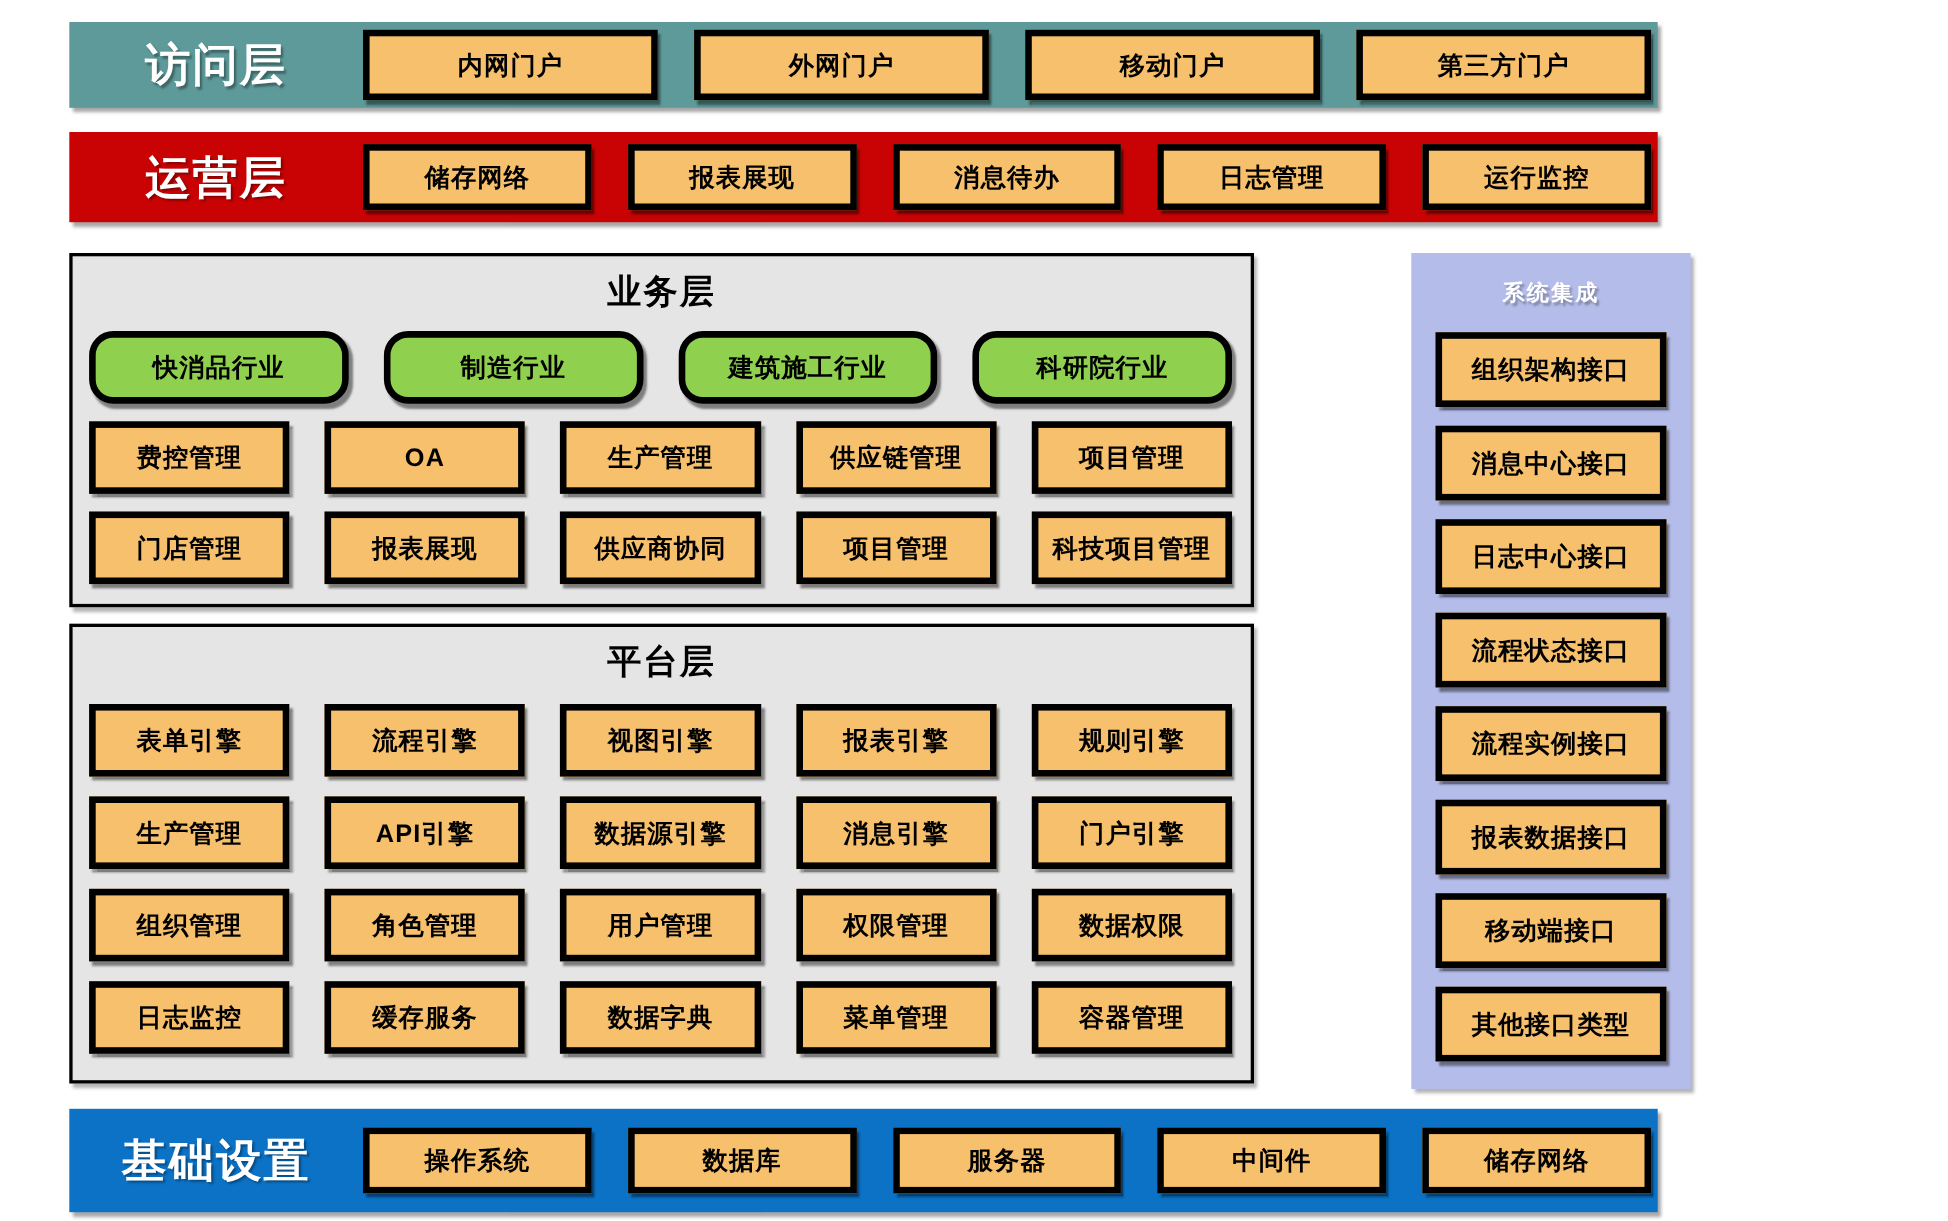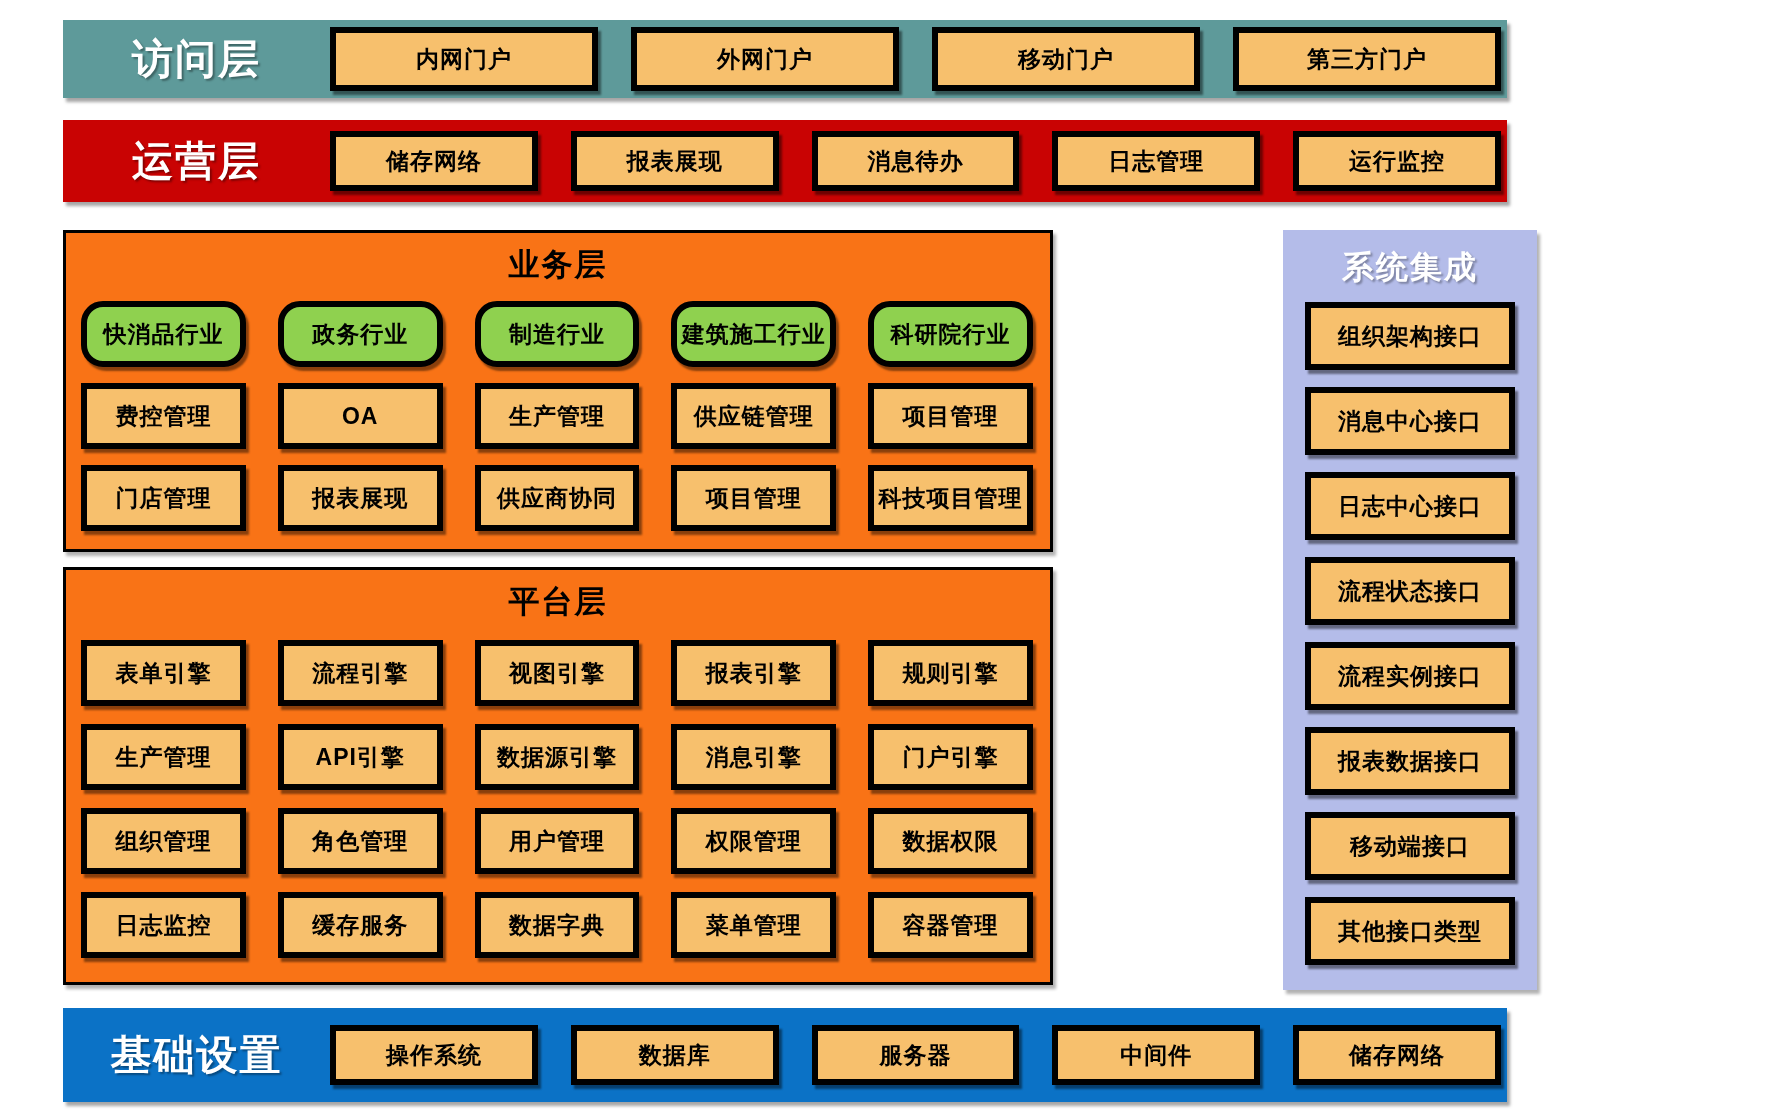--- a/index.html
+++ b/index.html
@@ -32,41 +32,41 @@
   
   .box{
     background:#F7C06D;border:6px solid #000000;box-sizing:border-box;
     display:flex;align-items:center;justify-content:center;
     font-size:23px;letter-spacing:1px;color:#000;
     box-shadow:3px 4px 2px rgba(0,0,0,0.45);
   }
   .box.green{background:#8FD14F;border-radius:22px;}
   
   .section{
-    position:absolute;left:63px;width:990px;background:#f97316;
+    position:absolute;left:63px;width:1077px;background:#e5e5e5;
     border:3px solid #000;box-sizing:border-box;
     box-shadow:3px 4px 3px rgba(0,0,0,0.3);
   }
   .section.business{top:230px;height:322px;}
   .section.platform{top:567px;height:418px;}
   .section-title{
     text-align:center;font-size:31px;letter-spacing:2px;
     padding-top:12px;line-height:40px;
   }
   .grid-row{display:flex;gap:32px;margin:16px 17px 0 15px;}
   .section.platform .grid-row{margin-top:18px;}
   .grid-row .box{flex:1;height:66px;}
   
   .sidebar{
     position:absolute;left:1283px;top:230px;width:254px;height:760px;
     background:#B4BCE9;box-sizing:border-box;padding:0 22px;
     box-shadow:3px 4px 3px rgba(0,0,0,0.3);
   }
   .sidebar-title{
-    text-align:center;color:#ffffff;font-size:32px;letter-spacing:2px;
+    text-align:center;color:#ffffff;font-size:20px;letter-spacing:2px;
     padding-top:16px;line-height:42px;
     text-shadow:2px 2px 2px rgba(0,0,0,0.3);
   }
   .sidebar-boxes{display:flex;flex-direction:column;gap:17px;margin-top:14px;}
   .sidebar-boxes .box{height:68px;}
 </style>
 </head>
 <body>
 
 <div class="page">
@@ -89,21 +89,20 @@
         <div class="box">消息待办</div>
         <div class="box">日志管理</div>
         <div class="box">运行监控</div>
       </div>
   </div>
 
   <div class="section business">
     <div class="section-title">业务层</div>
     <div class="grid-row">
         <div class="box green">快消品行业</div>
-        <div class="box green">政务行业</div>
         <div class="box green">制造行业</div>
         <div class="box green">建筑施工行业</div>
         <div class="box green">科研院行业</div>
       </div>
     <div class="grid-row">
         <div class="box">费控管理</div>
         <div class="box">OA</div>
         <div class="box">生产管理</div>
         <div class="box">供应链管理</div>
         <div class="box">项目管理</div>

